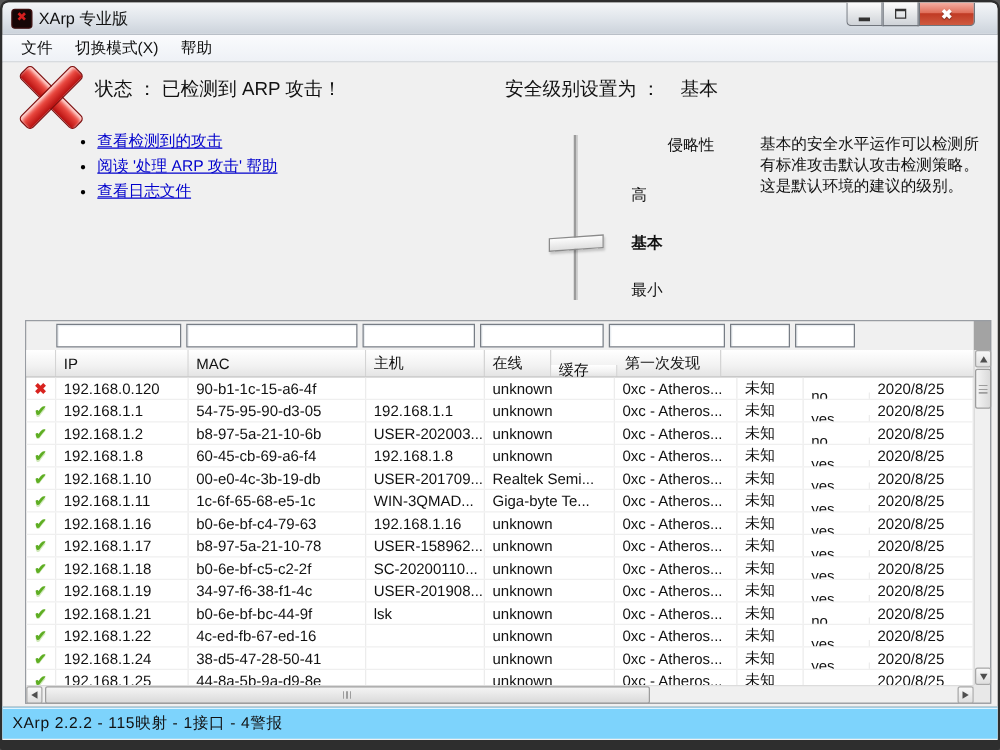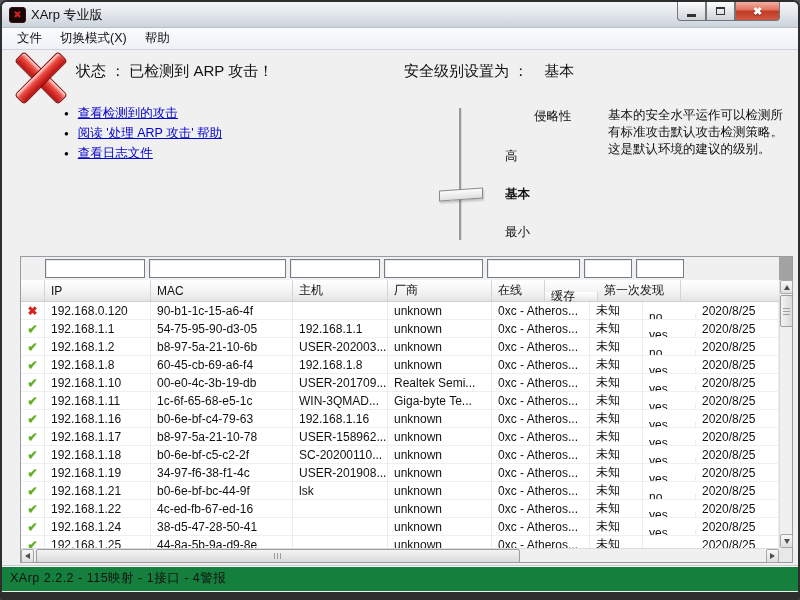--- a/index.html
+++ b/index.html
@@ -116,21 +116,21 @@
     border-bottom:5px solid #4f4f4f; }
   .tri-down { width:0; height:0; border-left:3.5px solid transparent; border-right:3.5px solid transparent;
     border-top:5px solid #4f4f4f; }
   .tri-left { width:0; height:0; border-top:3.5px solid transparent; border-bottom:3.5px solid transparent;
     border-right:5px solid #4f4f4f; }
   .tri-right { width:0; height:0; border-top:3.5px solid transparent; border-bottom:3.5px solid transparent;
     border-left:5px solid #4f4f4f; }
   .scorner { position:absolute; right:0; bottom:0; width:13px; height:14px; background:#e8e8e8; }
 
   
-  .statusbar { position:absolute; left:0; right:0; top:515px; height:26px; background:#15803d;
+  .statusbar { position:absolute; left:0; right:0; top:515px; height:26px; background:#7dd3fc;
     border-top:1px solid #c8c8c8; box-shadow:inset 0 1px 0 #fff; display:flex; align-items:center; }
   .statusbar span { font-size:12.5px; color:#111; margin-left:8px; letter-spacing:.5px; }
 </style>
 </head>
 <body>
 
 <div class="window">
 
   <div class="titlebar">
     <div class="app-icon">
@@ -207,21 +207,20 @@
         <input class="f-iface" style="">
         <input class="f-online" style="">
         <input class="f-cache" style="">
       </div>
 
       <div class="header-row">
         <div class="hcell col-status"></div>
         <div class="hcell col-ip">IP</div>
         <div class="hcell col-mac">MAC</div>
         <div class="hcell col-host">主机</div>
-        <div class="hcell col-vendor">厂商</div>
         <div class="hcell col-online">在线</div>
         <div class="hcell col-cache">缓存</div>
         <div class="hcell col-first">第一次发现</div>
       </div>
 
       <div class="tbody">
           <div class="trow">
             <div class="cell col-status alert">✖</div>
             <div class="cell col-ip">192.168.0.120</div>
             <div class="cell col-mac">90-b1-1c-15-a6-4f</div>

